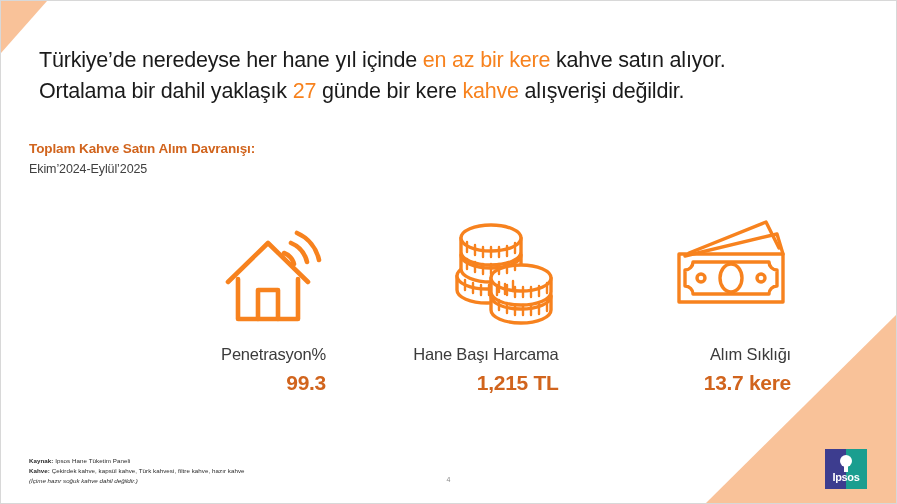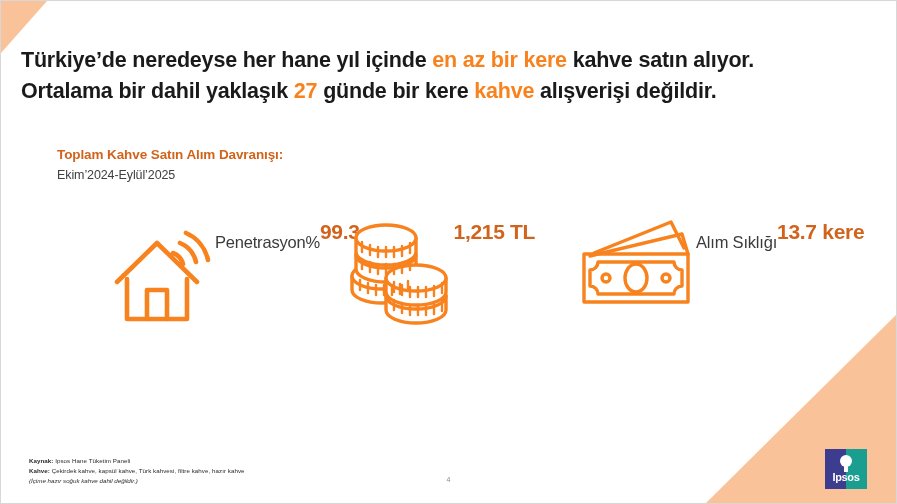--- a/index.html
+++ b/index.html
@@ -33,37 +33,36 @@
     position: absolute;
     right: 0; bottom: 0;
     width: 0; height: 0;
     border-right: 190px solid #f9c299;
     border-top: 188px solid transparent;
   }
 
   
   .headline {
     position: absolute;
-    left: 20px;
+    left: 38px;
     top: 44px;
     width: 800px;
     font-size: 21.5px;
-    font-weight: bold;
+    font-weight: normal;
     color: #1a1a1a;
     line-height: 31px;
     letter-spacing: -0.2px;
   }
   .headline .hl { color: #F7821E; }
 
   
   .subtitle-block {
     position: absolute;
     left: 28px;
-    top: 145px;
-    margin-left: 28px;
+    top: 139px;
   }
   .subtitle-main {
     font-size: 13.5px;
     font-weight: bold;
     color: #D1641D;
     line-height: 18px;
     letter-spacing: -0.1px;
   }
   .subtitle-sub {
     font-size: 12.5px;
@@ -80,22 +79,22 @@
     left: 110px;
     top: 212px;
     width: 680px;
     display: flex;
     justify-content: space-between;
     align-items: flex-start;
   }
   .kpi {
     width: 215px;
     display: flex;
-    flex-direction: row;
-    align-items: flex-start;
+    flex-direction: column;
+    align-items: flex-end;
   }
   .kpi-icon {
     height: 112px;
     display: flex;
     align-items: flex-end;
     justify-content: center;
   }
   .kpi-label {
     margin-top: 20px;
     font-size: 16.5px;
@@ -257,20 +256,21 @@
           </g>
           <g stroke="#F7821E" stroke-width="2.4" stroke-linecap="round">
             <path d="M16 60 L16 70 M24 63 L24 73 M32 65 L32 75 M40 65 L40 75 M48 65 L48 75 M56 64 L56 74 M64 61 L64 71"></path>
             <path d="M18 39 L18 49 M26 42 L26 52 M34 44 L34 54 M42 44 L42 54 M50 44 L50 54 M58 43 L58 53 M66 40 L66 50"></path>
             <path d="M18 22 L18 32 M26 25 L26 35 M34 27 L34 37 M42 27 L42 37 M50 27 L50 37 M58 26 L58 36 M66 23 L66 33"></path>
             <path d="M50 80 L50 90 M58 83 L58 93 M66 85 L66 95 M74 85 L74 95 M82 85 L82 95 M90 84 L90 94 M98 81 L98 91"></path>
             <path d="M50 62 L50 72 M58 65 L58 75 M66 67 L66 77 M74 67 L74 77 M82 67 L82 77 M90 66 L90 76 M98 63 L98 73"></path>
           </g>
         </svg>
       </div>
+      <div class="kpi-label">Hane Başı Harcama</div>
       <div class="kpi-value">1,215 TL</div>
     </div>
 
     <div class="kpi">
       <div class="kpi-icon">
         <svg width="120" height="105" viewBox="0 0 120 105" fill="none" xmlns="http://www.w3.org/2000/svg" aria-hidden="true">
           <g stroke="#F7821E" stroke-width="3.4" stroke-linecap="round" stroke-linejoin="round" fill="none">
 
             <path d="M18 33 L95 2 L108 28"></path>
 

